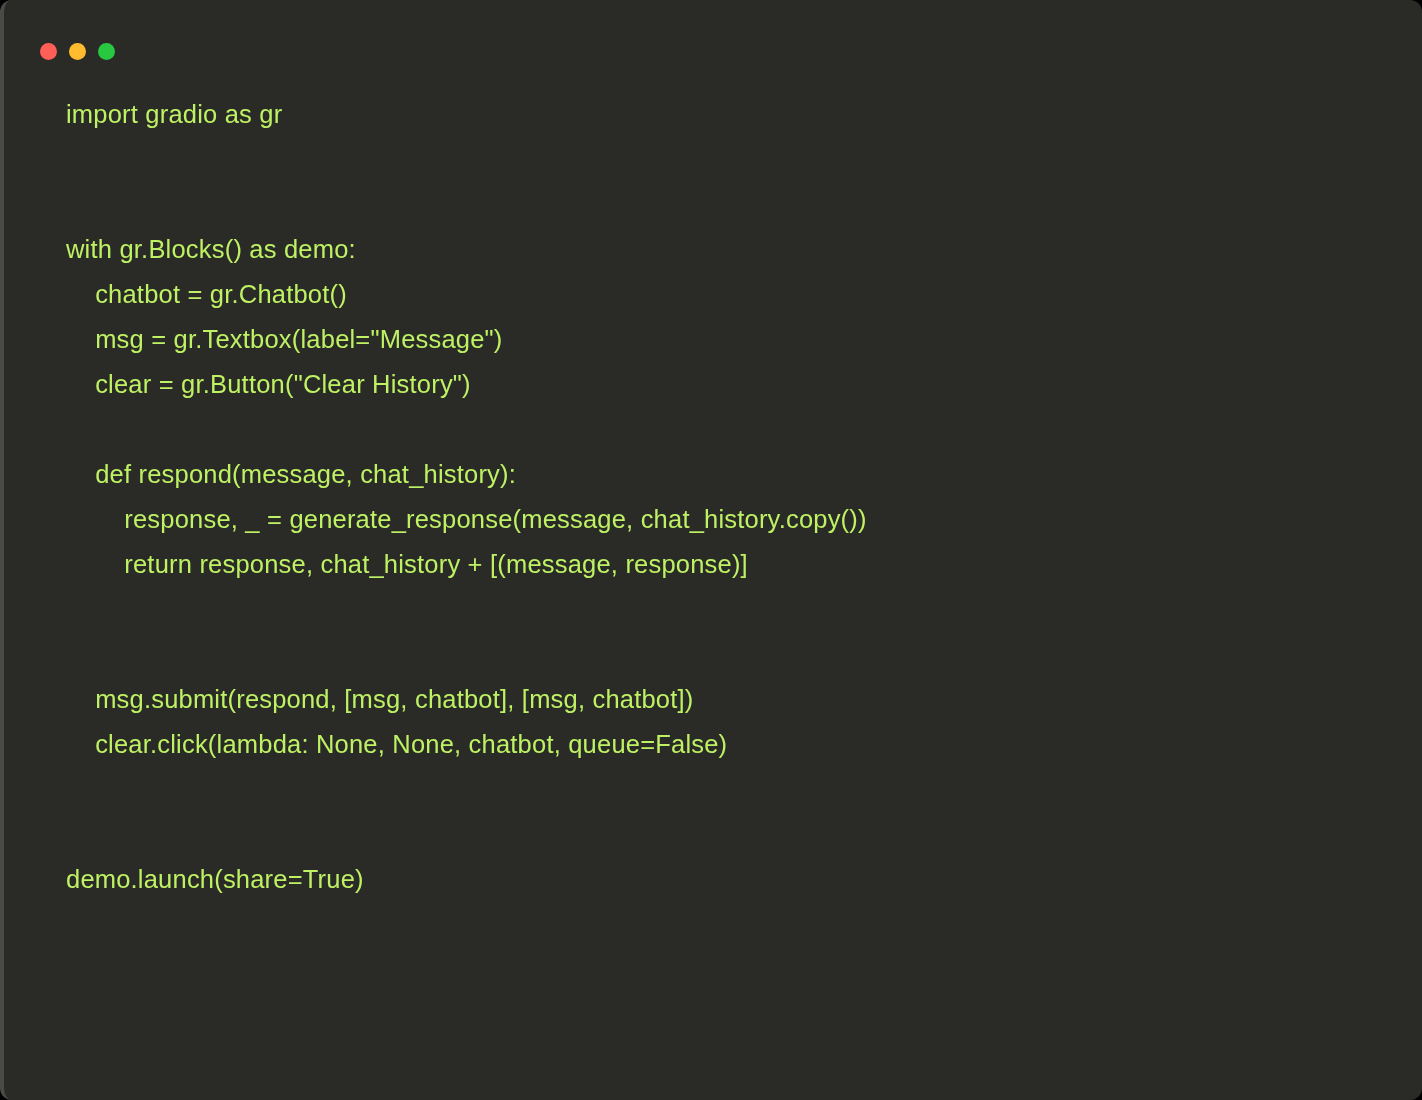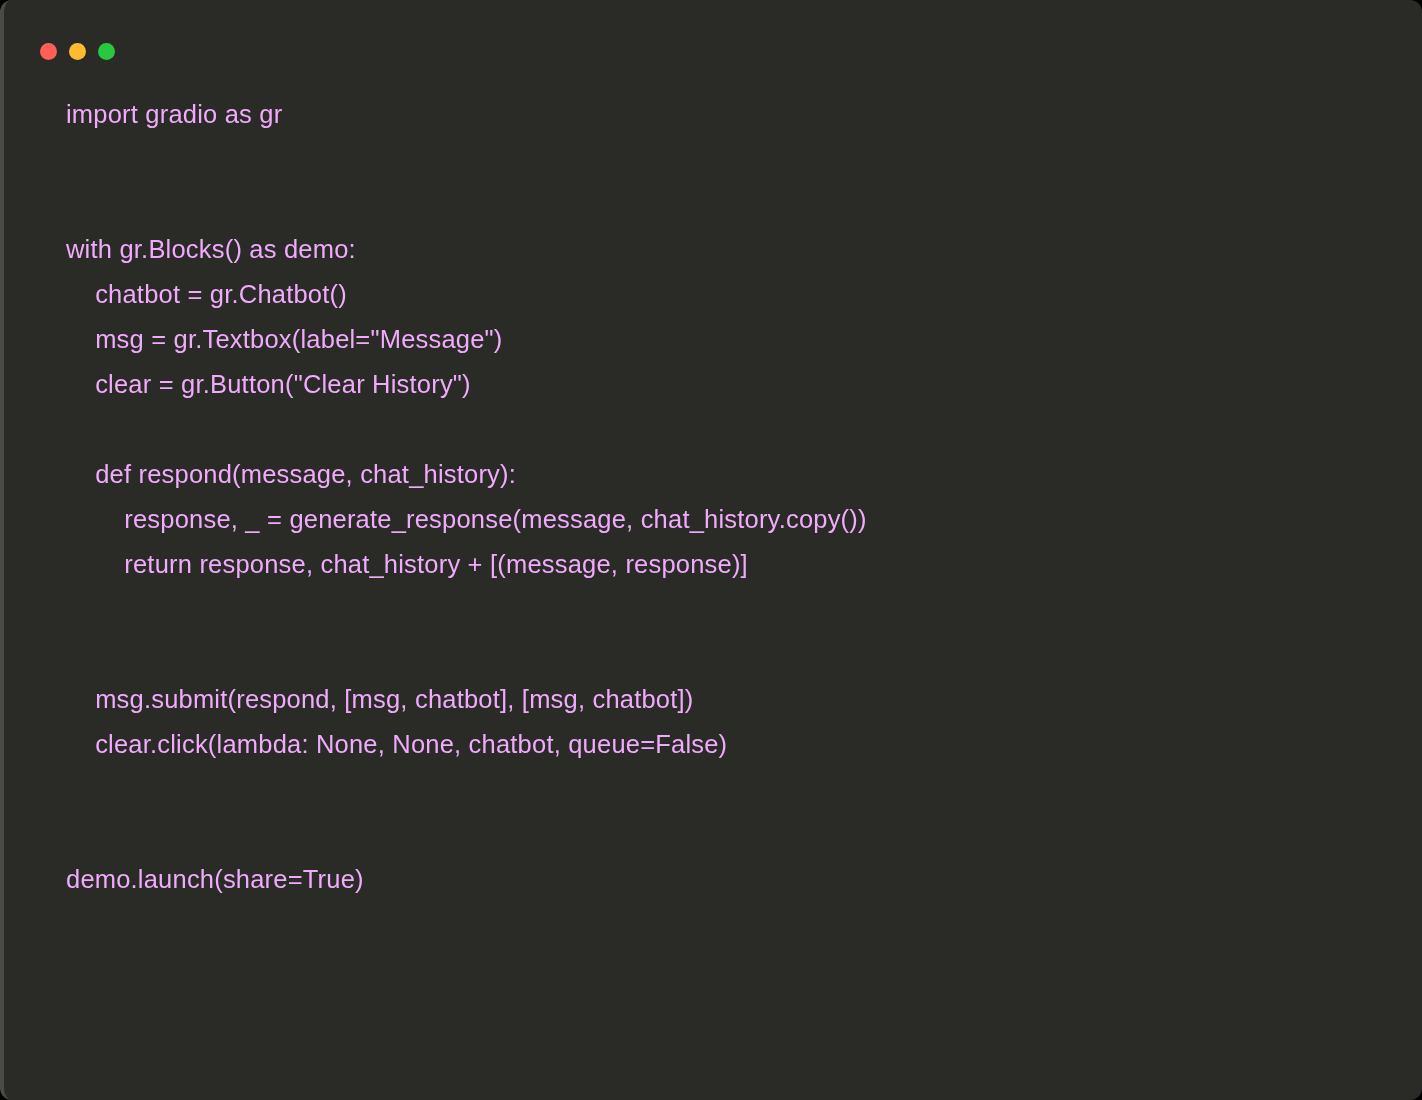--- a/index.html
+++ b/index.html
@@ -37,21 +37,21 @@
       display: inline-block;
     }
     .red { background: #ff5f57; }
     .yellow { background: #febc2e; }
     .green { background: #28c840; }
     .code-area {
       padding: 22px 62px 0 62px;
       font-family: -apple-system, BlinkMacSystemFont, "Segoe UI", Helvetica, Arial, sans-serif;
       font-size: 25.5px;
       line-height: 45px;
-      color: #f0abfc;
+      color: #bef264;
       white-space: pre;
       letter-spacing: 0.2px;
     }
   </style>
 </head>
 <body>
 
 <div class="window">
   <div class="titlebar">
     <span class="traffic-light red"></span>

